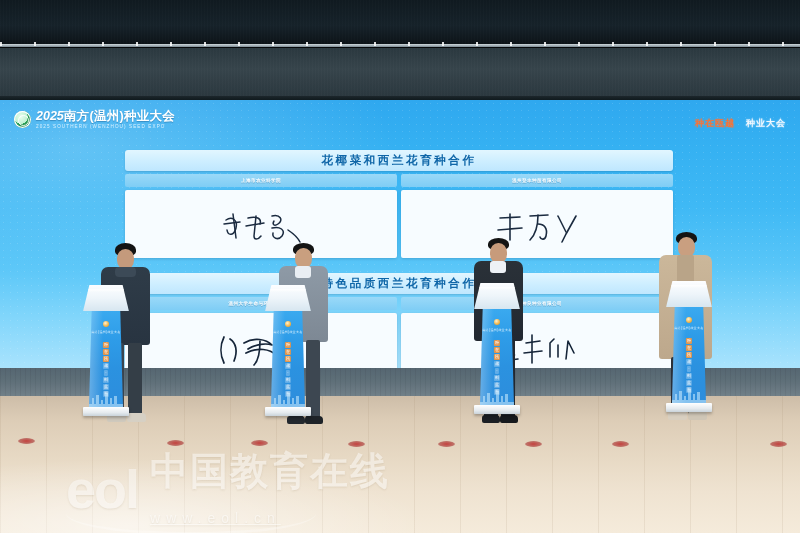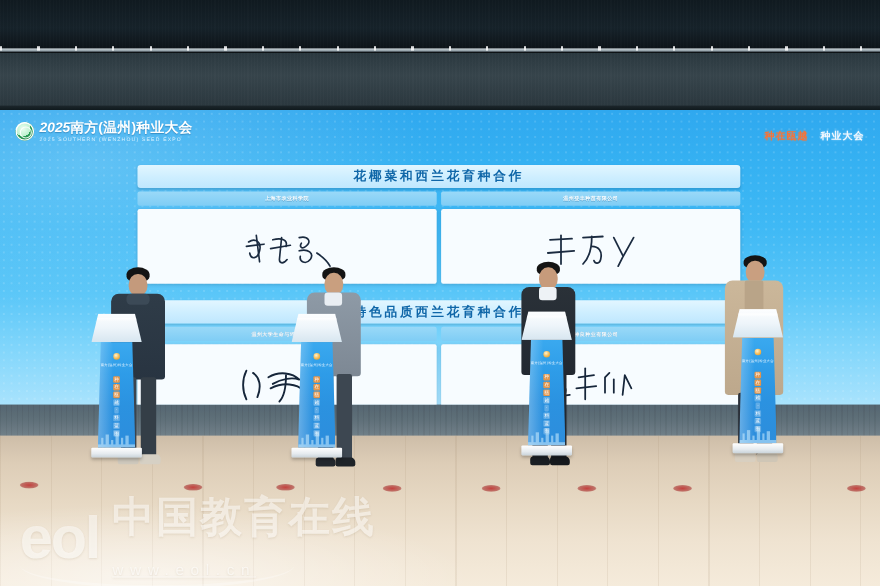--- a/index.html
+++ b/index.html
@@ -433,21 +433,21 @@
         <rect x="21" y="9" width="2" height="9"></rect>
             <rect x="25" y="7" width="3" height="11"></rect>
         <rect x="0" y="15" width="34" height="3"></rect>
           </g>
       </svg>
     </div>
     <div class="pod-base"></div>
   </div>
 
   <div class="wm">
-    <div style="position:relative;">
+    <div style="position:relative;margin-left:48px;">
       <div class="wm-mark">eol</div>
       <div class="wm-swoosh"></div>
     </div>
     <div class="wm-right">
       <div class="wm-cn">中国教育在线</div>
       <div class="wm-url">www.eol.cn</div>
     </div>
   </div>
 
 </div>

